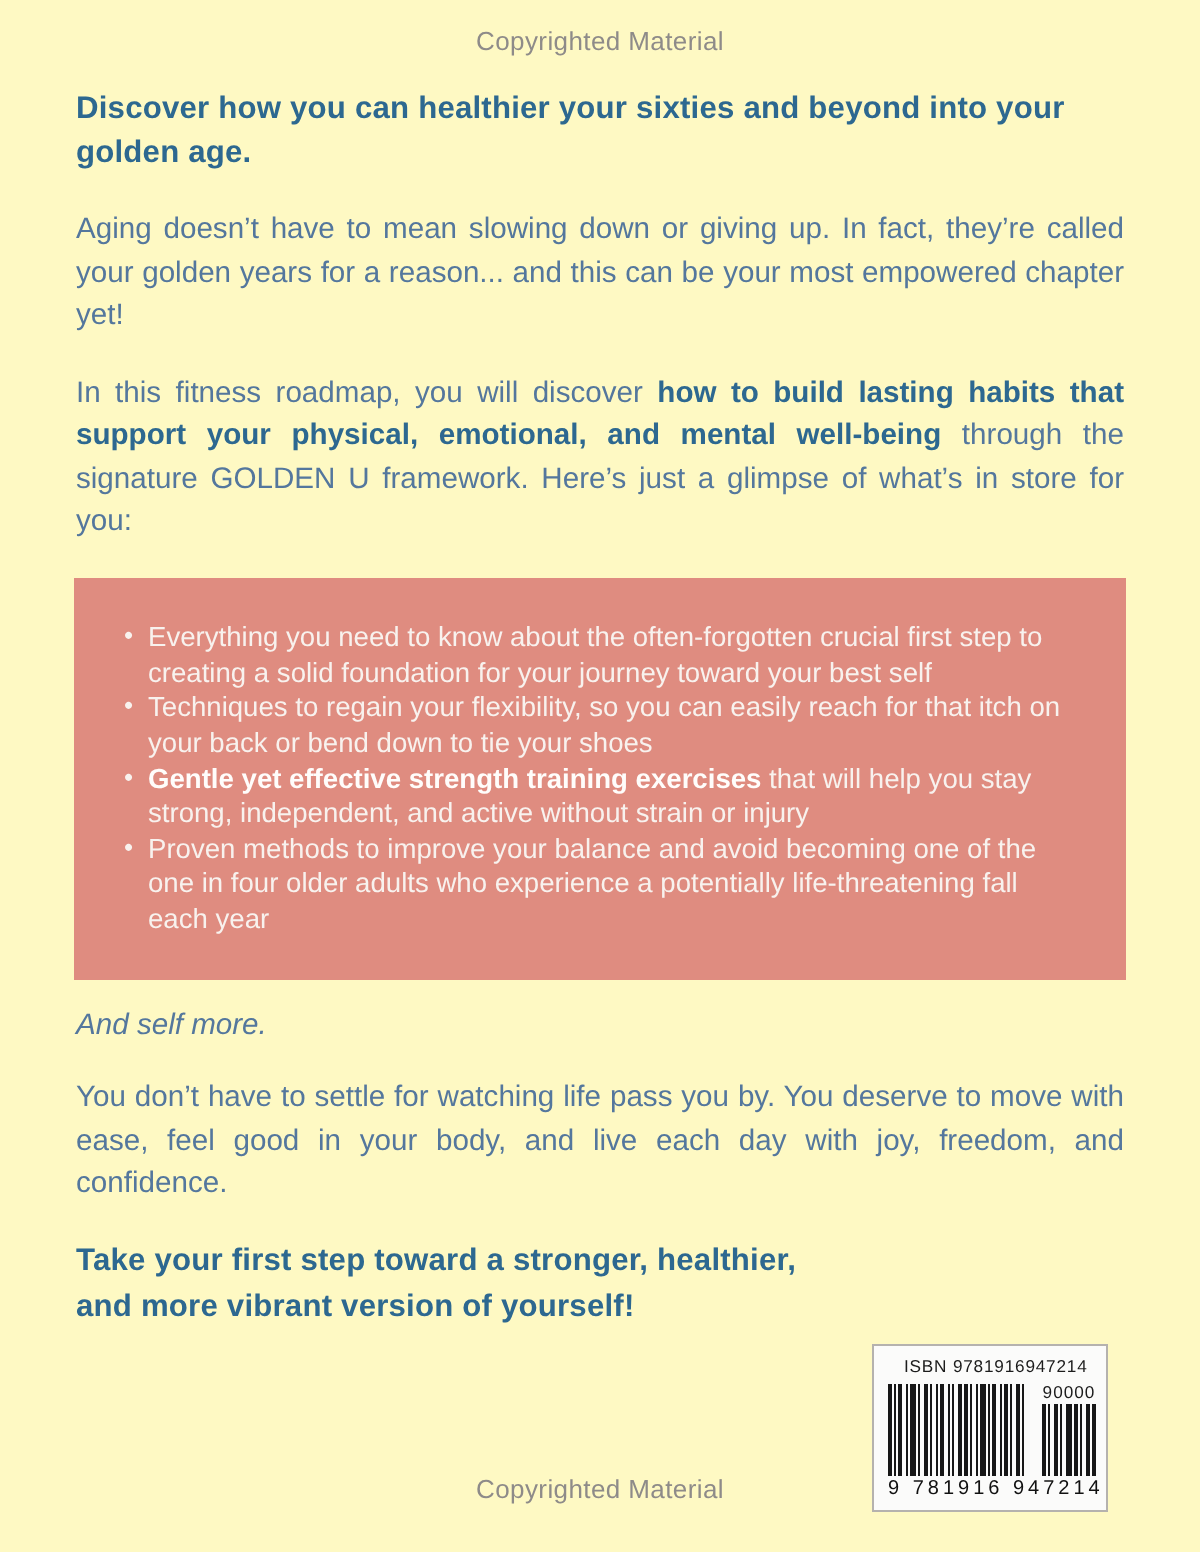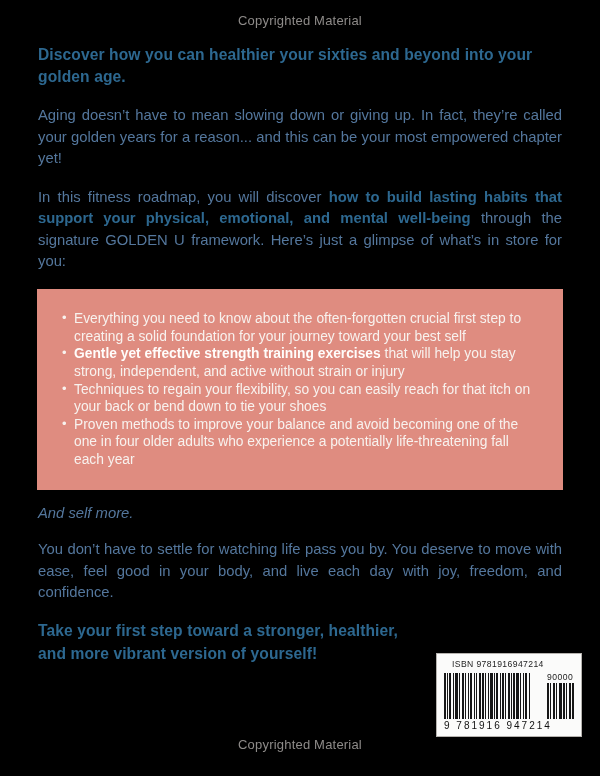--- a/index.html
+++ b/index.html
@@ -1,18 +1,18 @@
 <!DOCTYPE html>
 <html><head>
 <meta charset="utf-8">
 <style>
   html,body{margin:0;padding:0;}
   .page{
     width:600px;height:776px;position:relative;overflow:hidden;
-    background:#000000;
+    background:#fef9c3;
     font-family:"Liberation Sans", sans-serif;
   }
   .copyright{
     position:absolute;left:0;right:0;text-align:center;
     font-size:13px;color:#8e8b89;letter-spacing:0.2px;
   }
   .copyright.top{top:13px;}
   .copyright.bottom{top:737px;}
   .content{position:absolute;left:38px;top:44px;width:524px;}
   .headline{
@@ -41,21 +41,21 @@
   ul.features b{color:#fffdfb;}
   .and-more{
     font-style:italic;color:#54779d;font-size:14.8px;margin:0 0 18px;
   }
   .cta{
     font-weight:bold;color:#2d6890;font-size:15.6px;
     line-height:1.42;margin:0;letter-spacing:0.1px;
   }
   
   .barcode-box{
-    position:absolute;left:436px;top:653px;width:146px;height:84px;
+    position:absolute;left:436px;top:672px;width:118px;height:84px;
     background:#fbfbfa;border:1px solid #b5b2ae;box-sizing:border-box;
     padding:4px 5px 0 7px;
   }
   .isbn-label{
     font-size:8.6px;color:#1c1c1c;letter-spacing:0.4px;margin:1px 0 3px 8px;
     white-space:nowrap;
   }
   .barcode-row{display:flex;align-items:center;}
   .bars{display:flex;height:46px;width:92px;overflow:hidden;}
   .bars .bar{background:#171717;height:100%;}
@@ -79,22 +79,22 @@
 
     <p class="headline">Discover how you can healthier your sixties and beyond into your golden age.</p>
 
     <p class="body-text">Aging doesn’t have to mean slowing down or giving up. In fact, they’re called your golden years for a reason... and this can be your most empowered chapter yet!</p>
 
     <p class="body-text"><span>In this fitness roadmap, you will discover </span><b>how to build lasting habits that support your physical, emotional, and mental well-being</b><span> through the signature GOLDEN U framework. Here’s just a glimpse of what’s in store for you:</span></p>
 
     <div class="highlight-box">
       <ul class="features">
           <li><span>Everything you need to know about the often-forgotten crucial first step to creating a solid foundation for your journey toward your best self</span></li>
+          <li><span>Techniques to regain your flexibility, so you can easily reach for that itch on your back or bend down to tie your shoes</span></li>
           <li><b>Gentle yet effective strength training exercises</b><span> that will help you stay strong, independent, and active without strain or injury</span></li>
-          <li><span>Techniques to regain your flexibility, so you can easily reach for that itch on your back or bend down to tie your shoes</span></li>
           <li><span>Proven methods to improve your balance and avoid becoming one of the one in four older adults who experience a potentially life-threatening fall each year</span></li>
         </ul>
     </div>
 
     <p class="and-more">And self more.</p>
 
     <p class="body-text">You don’t have to settle for watching life pass you by. You deserve to move with ease, feel good in your body, and live each day with joy, freedom, and confidence.</p>
 
     <p class="cta">
       <span>Take your first step toward a stronger, healthier,</span><br>

